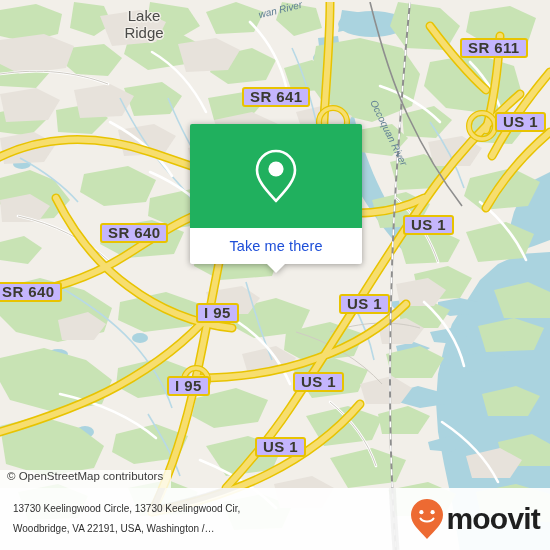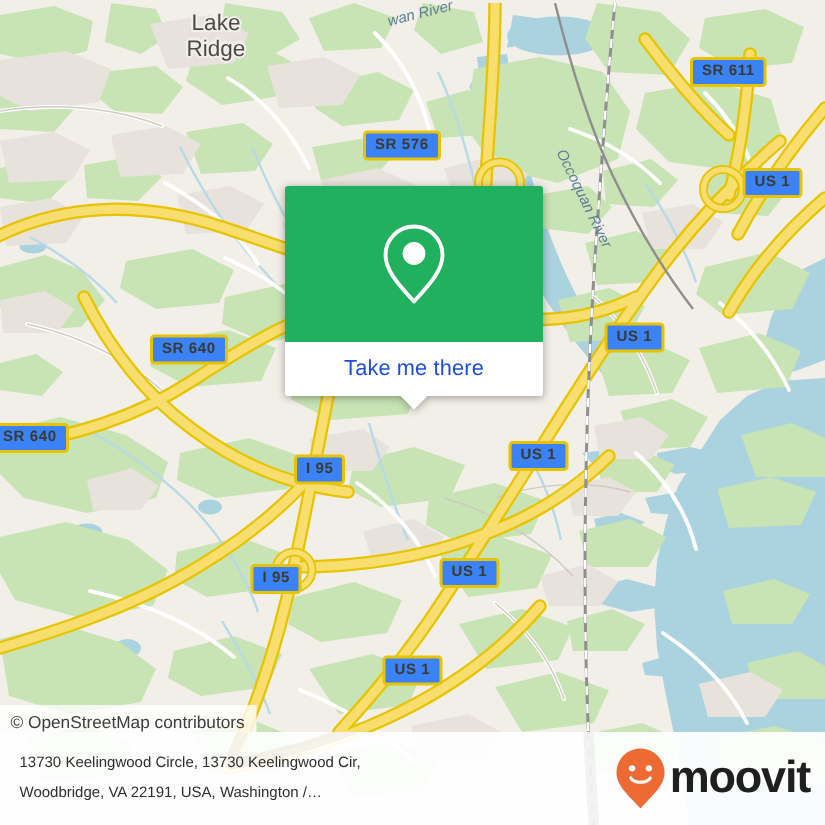--- a/index.html
+++ b/index.html
@@ -24,25 +24,25 @@
     position: absolute;
     left: 0; top: 2px;
     width: 528px;
     height: 550px;
   }
   #map-svg { display: block; }
 
   
   .shield {
     position: absolute;
-    background: #3b82f6;
+    background: #c4b5fd;
     border: 2px solid #e8c300;
     border-radius: 3px;
     color: #3a3a30;
-    font-size: 10px;
+    font-size: 15px;
     font-weight: bold;
     letter-spacing: 0.4px;
     padding: 1px 6px 2px 6px;
     white-space: nowrap;
     line-height: 13px;
     font-family: "Liberation Sans", sans-serif;
   }
 
   
   .place-label {
@@ -110,21 +110,21 @@
   }
 
   
   #osm-attrib {
     position: absolute;
     left: 0;
     top: 470px;
     height: 18px;
     padding: 0 8px 0 7px;
     display: flex;
-    align-items: flex-end;
+    align-items: flex-start;
     background: rgba(255,255,255,0.78);
     font-size: 11.5px;
     color: #3c3c3c;
     white-space: nowrap;
   }
 
   
   #footer {
     position: absolute;
     left: 0;
@@ -412,21 +412,21 @@
         </g>
       </g>
     </svg>
 
     <div class="place-label" style="left:104px; top:5px; width:80px;">Lake<br>Ridge</div>
 
     <div class="water-label" style="left:258px; top:2px; transform:rotate(-14deg);">wan River</div>
     <div class="water-label" style="left:378px; top:96px; transform:rotate(64deg); transform-origin:left top;">Occoquan River</div>
 
     <div class="shield" style="left:460px; top:36px;">SR 611</div>
-    <div class="shield" style="left:242px; top:85px;">SR 576</div>
+    <div class="shield" style="left:242px; top:85px;">SR 641</div>
     <div class="shield" style="left:495px; top:110px;">US 1</div>
     <div class="shield" style="left:403px; top:213px;">US 1</div>
     <div class="shield" style="left:100px; top:221px;">SR 640</div>
     <div class="shield" style="left:-6px; top:280px;">SR 640</div>
     <div class="shield" style="left:339px; top:292px;">US 1</div>
     <div class="shield" style="left:196px; top:301px;">I 95</div>
     <div class="shield" style="left:167px; top:374px;">I 95</div>
     <div class="shield" style="left:293px; top:370px;">US 1</div>
     <div class="shield" style="left:255px; top:435px;">US 1</div>
   </div>

